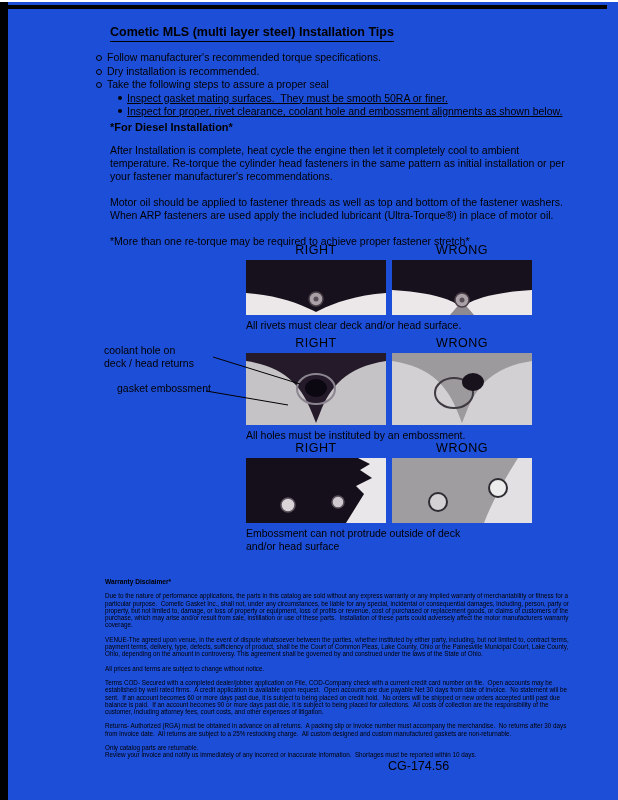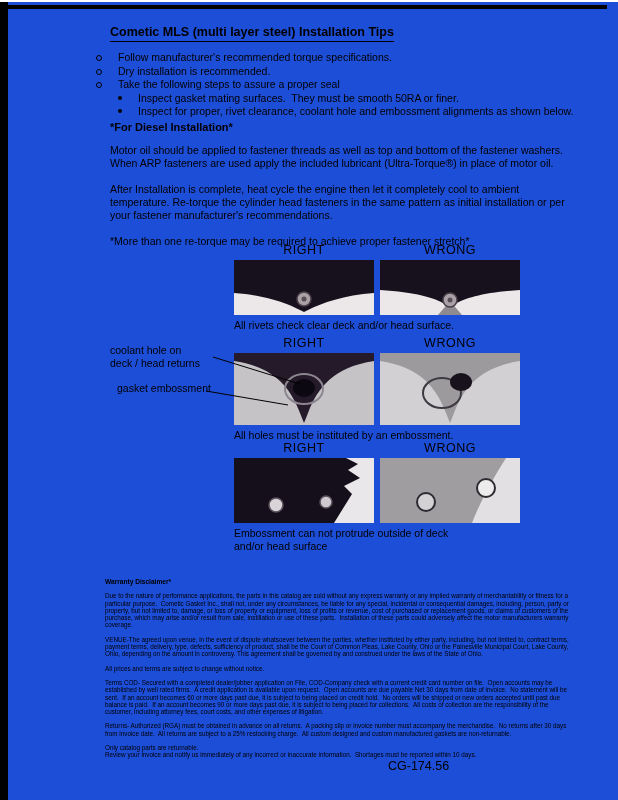--- a/index.html
+++ b/index.html
@@ -11,39 +11,39 @@
   .edge-left { position:absolute; left:0; top:0; width:8px; height:800px; background:#000; }
   .edge-top  { position:absolute; left:0; top:3px; width:607px; height:4px; background:#000; }
 
   .intro { position:absolute; left:96px; top:20px; width:492px; }
   .title {
     margin:0 0 0 14px; font-size:12.5px; font-weight:bold;
     display:inline-block; border-bottom:1.5px solid #000; padding-bottom:2px;
     margin-left:14px;
   }
   ul.tips { list-style:none; margin:9px 0 0 0; padding:0; }
-  ul.tips.sub { margin:0 0 0 22px; }
-  ul.tips li { display:flex; align-items:flex-start; gap:16px; font-size:10.5px; line-height:13.5px; white-space:pre-wrap; }
+  ul.tips.sub { margin:0 0 0 22px;text-decoration:underline; }
+  ul.tips li { display:flex; align-items:flex-start; gap:5px; font-size:10.5px; line-height:13.5px; white-space:pre-wrap; }
   .bullet-open  { flex:none; width:4px; height:4px; border:1px solid #000; border-radius:50%; margin-top:4px; }
   .bullet-filled{ flex:none; width:4px; height:4px; background:#000; border-radius:50%; margin-top:4px; }
 
   .diesel { position:absolute; left:110px; top:119px; width:468px; font-size:10.5px; line-height:13px; }
   .diesel h2 { font-size:11px; font-weight:bold; margin:0 0 10px; }
   .diesel p { margin:0 0 13px; white-space:pre-wrap; }
 
-  .figure { position:absolute; left:234px; width:286px; }
+  .figure { position:absolute; left:246px; width:286px; }
   .fig1 { top:241px; } .fig2 { top:334px; } .fig3 { top:439px; }
   .labels { display:flex; gap:6px; margin-bottom:3px; }
   .labels span { width:140px; text-align:center; font-size:12.5px; letter-spacing:0.5px; }
   .panels { display:flex; gap:6px; }
   .panels svg { display:block; }
   .caption { margin-top:4px; font-size:10.5px; line-height:13px; }
 
   .callout { position:absolute; font-size:10.5px; line-height:12.5px; }
-  .callout1 { left:110px; top:342px; }
+  .callout1 { left:104px; top:342px; }
   .callout2 { left:117px; top:380px; }
   .pointer-lines { position:absolute; left:0; top:0; pointer-events:none; }
   .pointer-lines line { stroke:#000; stroke-width:1; }
 
   .disclaimer { position:absolute; left:105px; top:576px; width:472px; font-size:6.3px; line-height:7.3px; }
   .disclaimer .d-head { font-weight:bold; font-size:6.6px; margin:0 0 7px; }
   .disclaimer p { margin:0 0 7px; white-space:pre-wrap; }
   .disclaimer p.tight { margin:0; }
 
   .footer-code { position:absolute; left:388px; top:757px; font-size:12.5px; }
@@ -63,22 +63,22 @@
       <li><span class="bullet-open"></span><span>Take the following steps to assure a proper seal</span></li>
     </ul>
     <ul class="tips sub">
       <li><span class="bullet-filled"></span><span>Inspect gasket mating surfaces.  They must be smooth 50RA or finer.</span></li>
       <li><span class="bullet-filled"></span><span>Inspect for proper, rivet clearance, coolant hole and embossment alignments as shown below.</span></li>
     </ul>
   </div>
 
   <div class="diesel">
     <h2>*For Diesel Installation*</h2>
+    <p>After Installation is complete, heat cycle the engine then let it completely cool to ambient temperature. Re-torque the cylinder head fasteners in the same pattern as initial installation or per your fastener manufacturer's recommendations.</p>
     <p>Motor oil should be applied to fastener threads as well as top and bottom of the fastener washers. When ARP fasteners are used apply the included lubricant (Ultra-Torque®) in place of motor oil.</p>
-    <p>After Installation is complete, heat cycle the engine then let it completely cool to ambient temperature. Re-torque the cylinder head fasteners in the same pattern as initial installation or per your fastener manufacturer's recommendations.</p>
     <p>*More than one re-torque may be required to achieve proper fastener stretch*</p>
   </div>
 
   <div class="figure fig1">
     <div class="labels">
       <span>RIGHT</span>
       <span>WRONG</span>
     </div>
     <div class="panels">
       <svg width="140" height="55" viewBox="0 0 140 55">
@@ -88,21 +88,21 @@
         <circle cx="70" cy="39" r="2.5" fill="#574f56"></circle>
       </svg>
       <svg width="140" height="55" viewBox="0 0 140 55">
         <rect x="0" y="0" width="140" height="55" fill="#17101d"></rect>
         <path d="M0,55 V30 C35,32 55,38 65,44 L70,47 L75,44 C85,38 105,32 140,30 V55 Z" fill="#ece8ea"></path>
         <path d="M58,55 L70,41 L82,55 Z" fill="#8f8a90"></path>
         <circle cx="70" cy="40" r="7" fill="#a9a1a6" stroke="#4a4049" stroke-width="1.5"></circle>
         <circle cx="70" cy="40" r="2.5" fill="#574f56"></circle>
       </svg>
     </div>
-    <div class="caption">All rivets check clear deck and/or head surface.</div>
+    <div class="caption">All rivets must clear deck and/or head surface.</div>
   </div>
 
   <div class="figure fig2">
     <div class="labels">
       <span>RIGHT</span>
       <span>WRONG</span>
     </div>
     <div class="panels">
       <svg width="140" height="72" viewBox="0 0 140 72">
         <rect x="0" y="0" width="140" height="72" fill="#c6c3c6"></rect>

